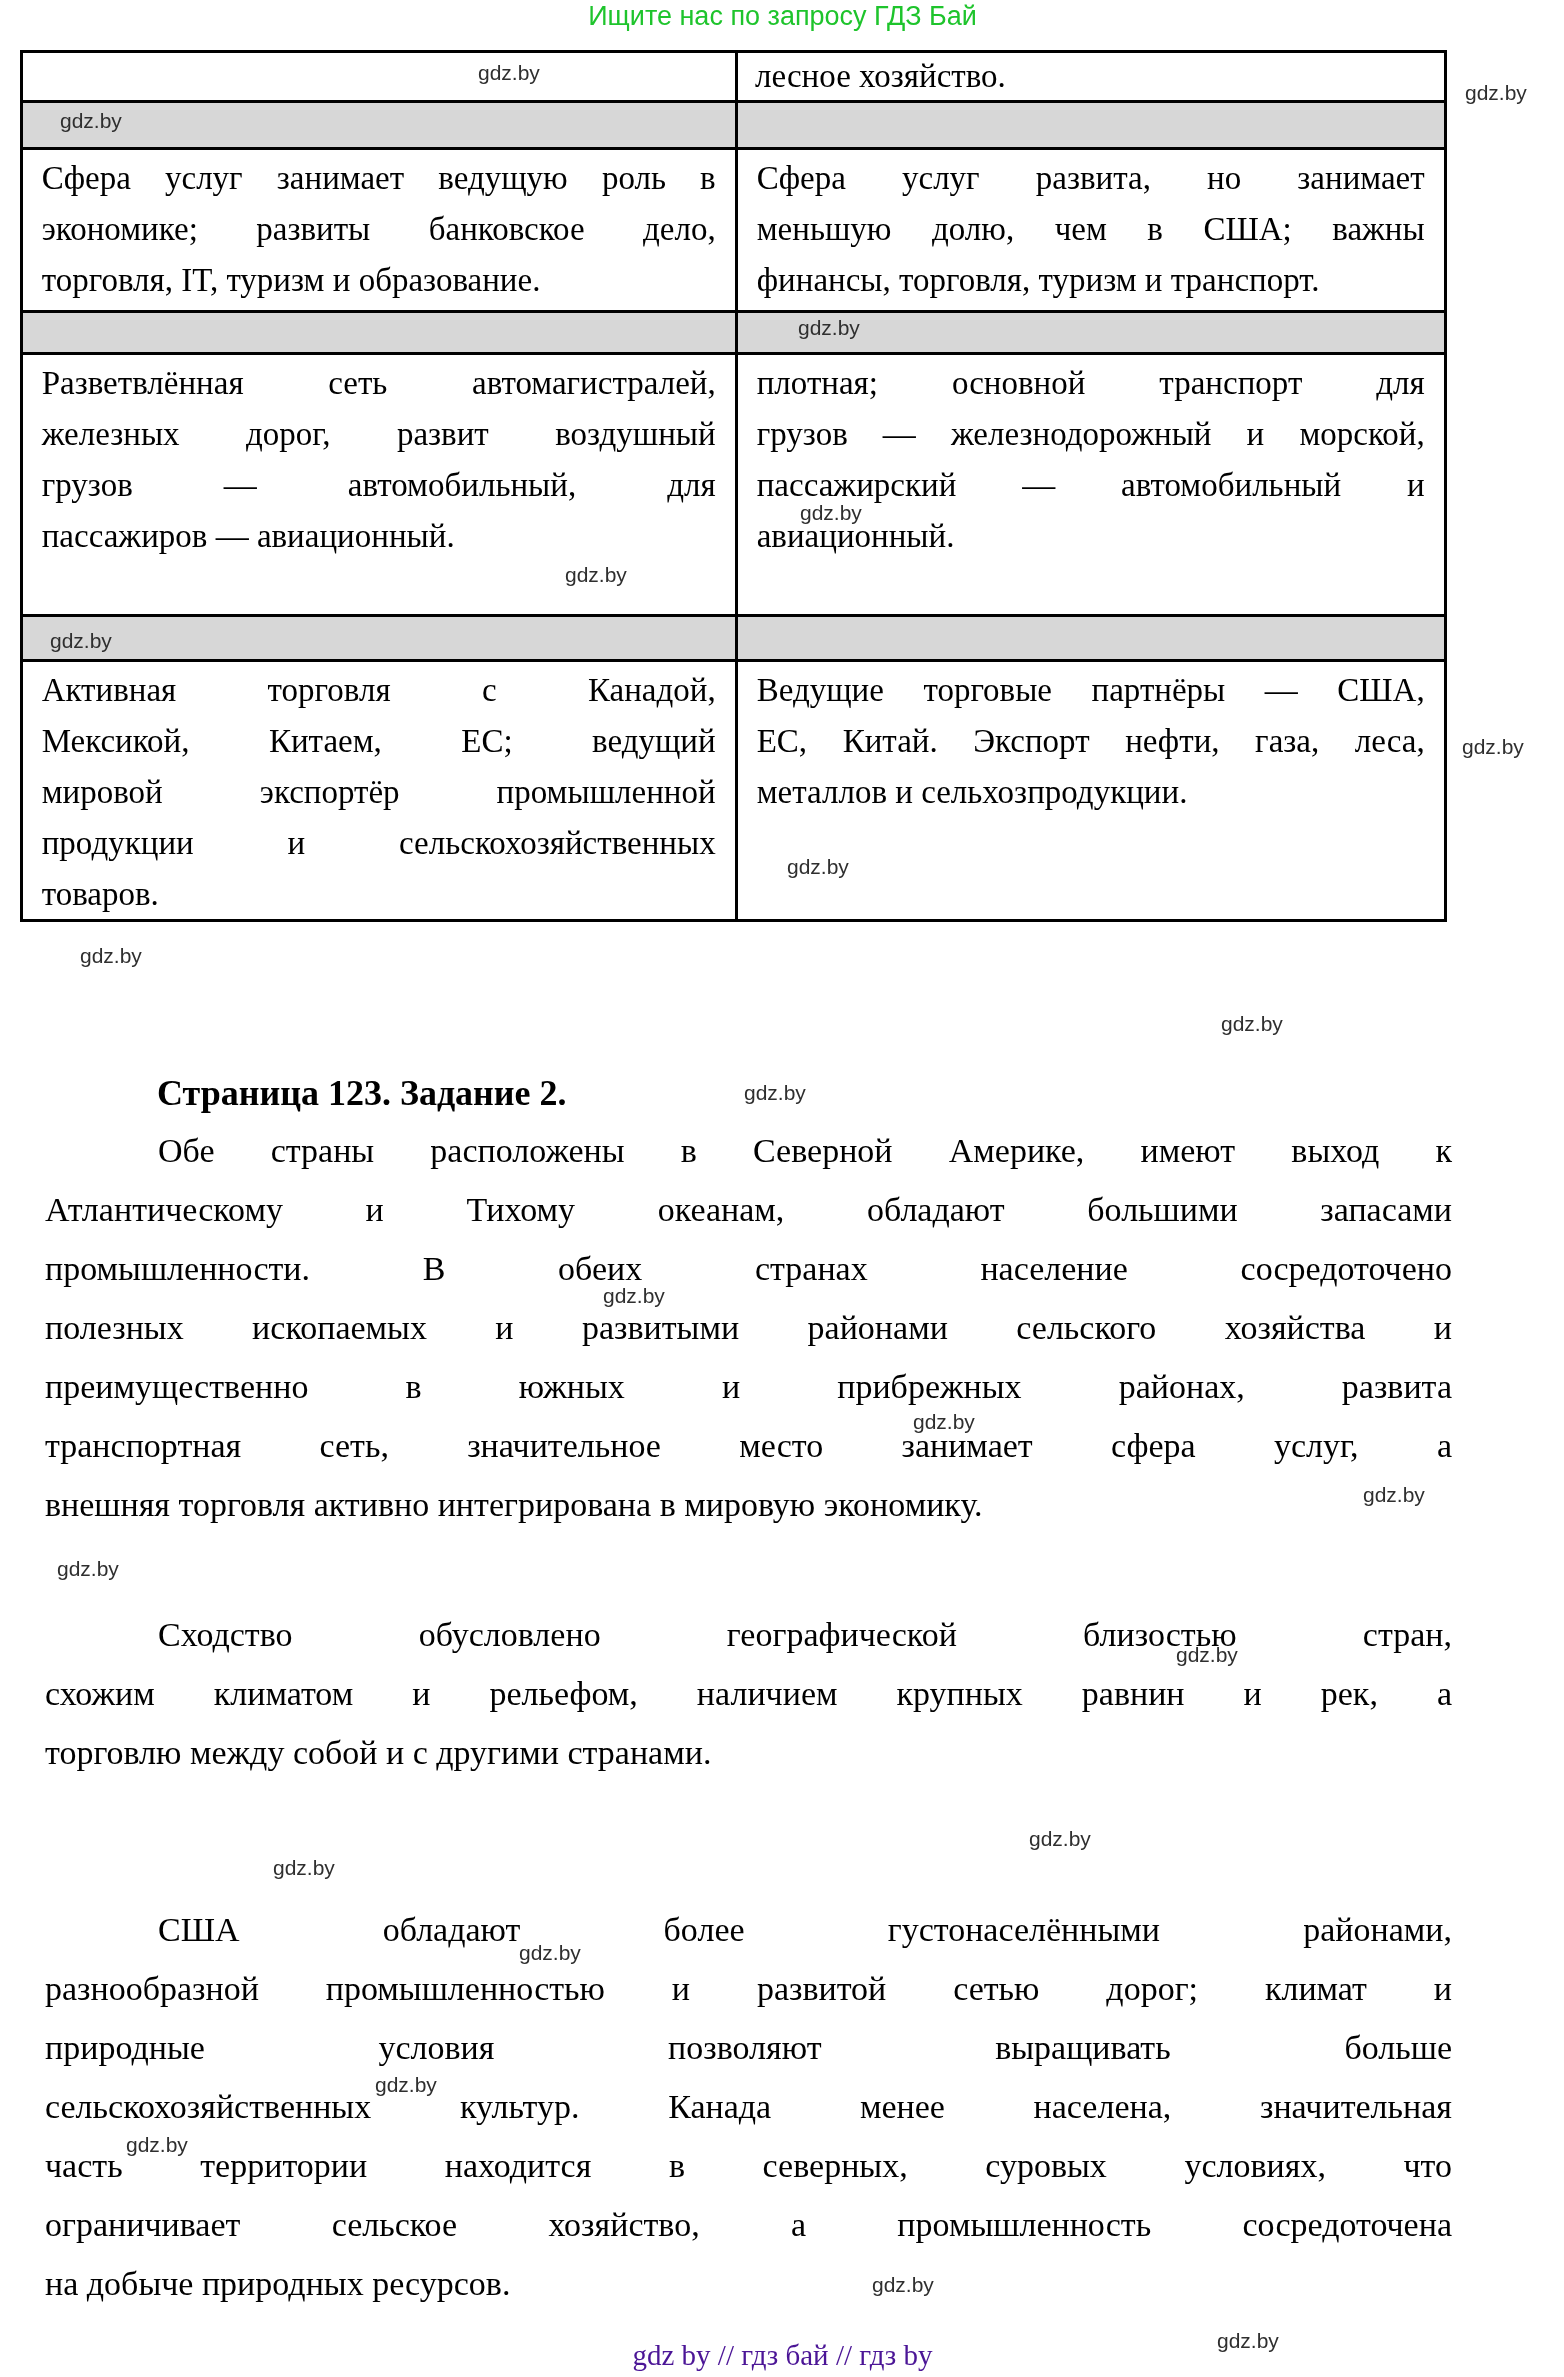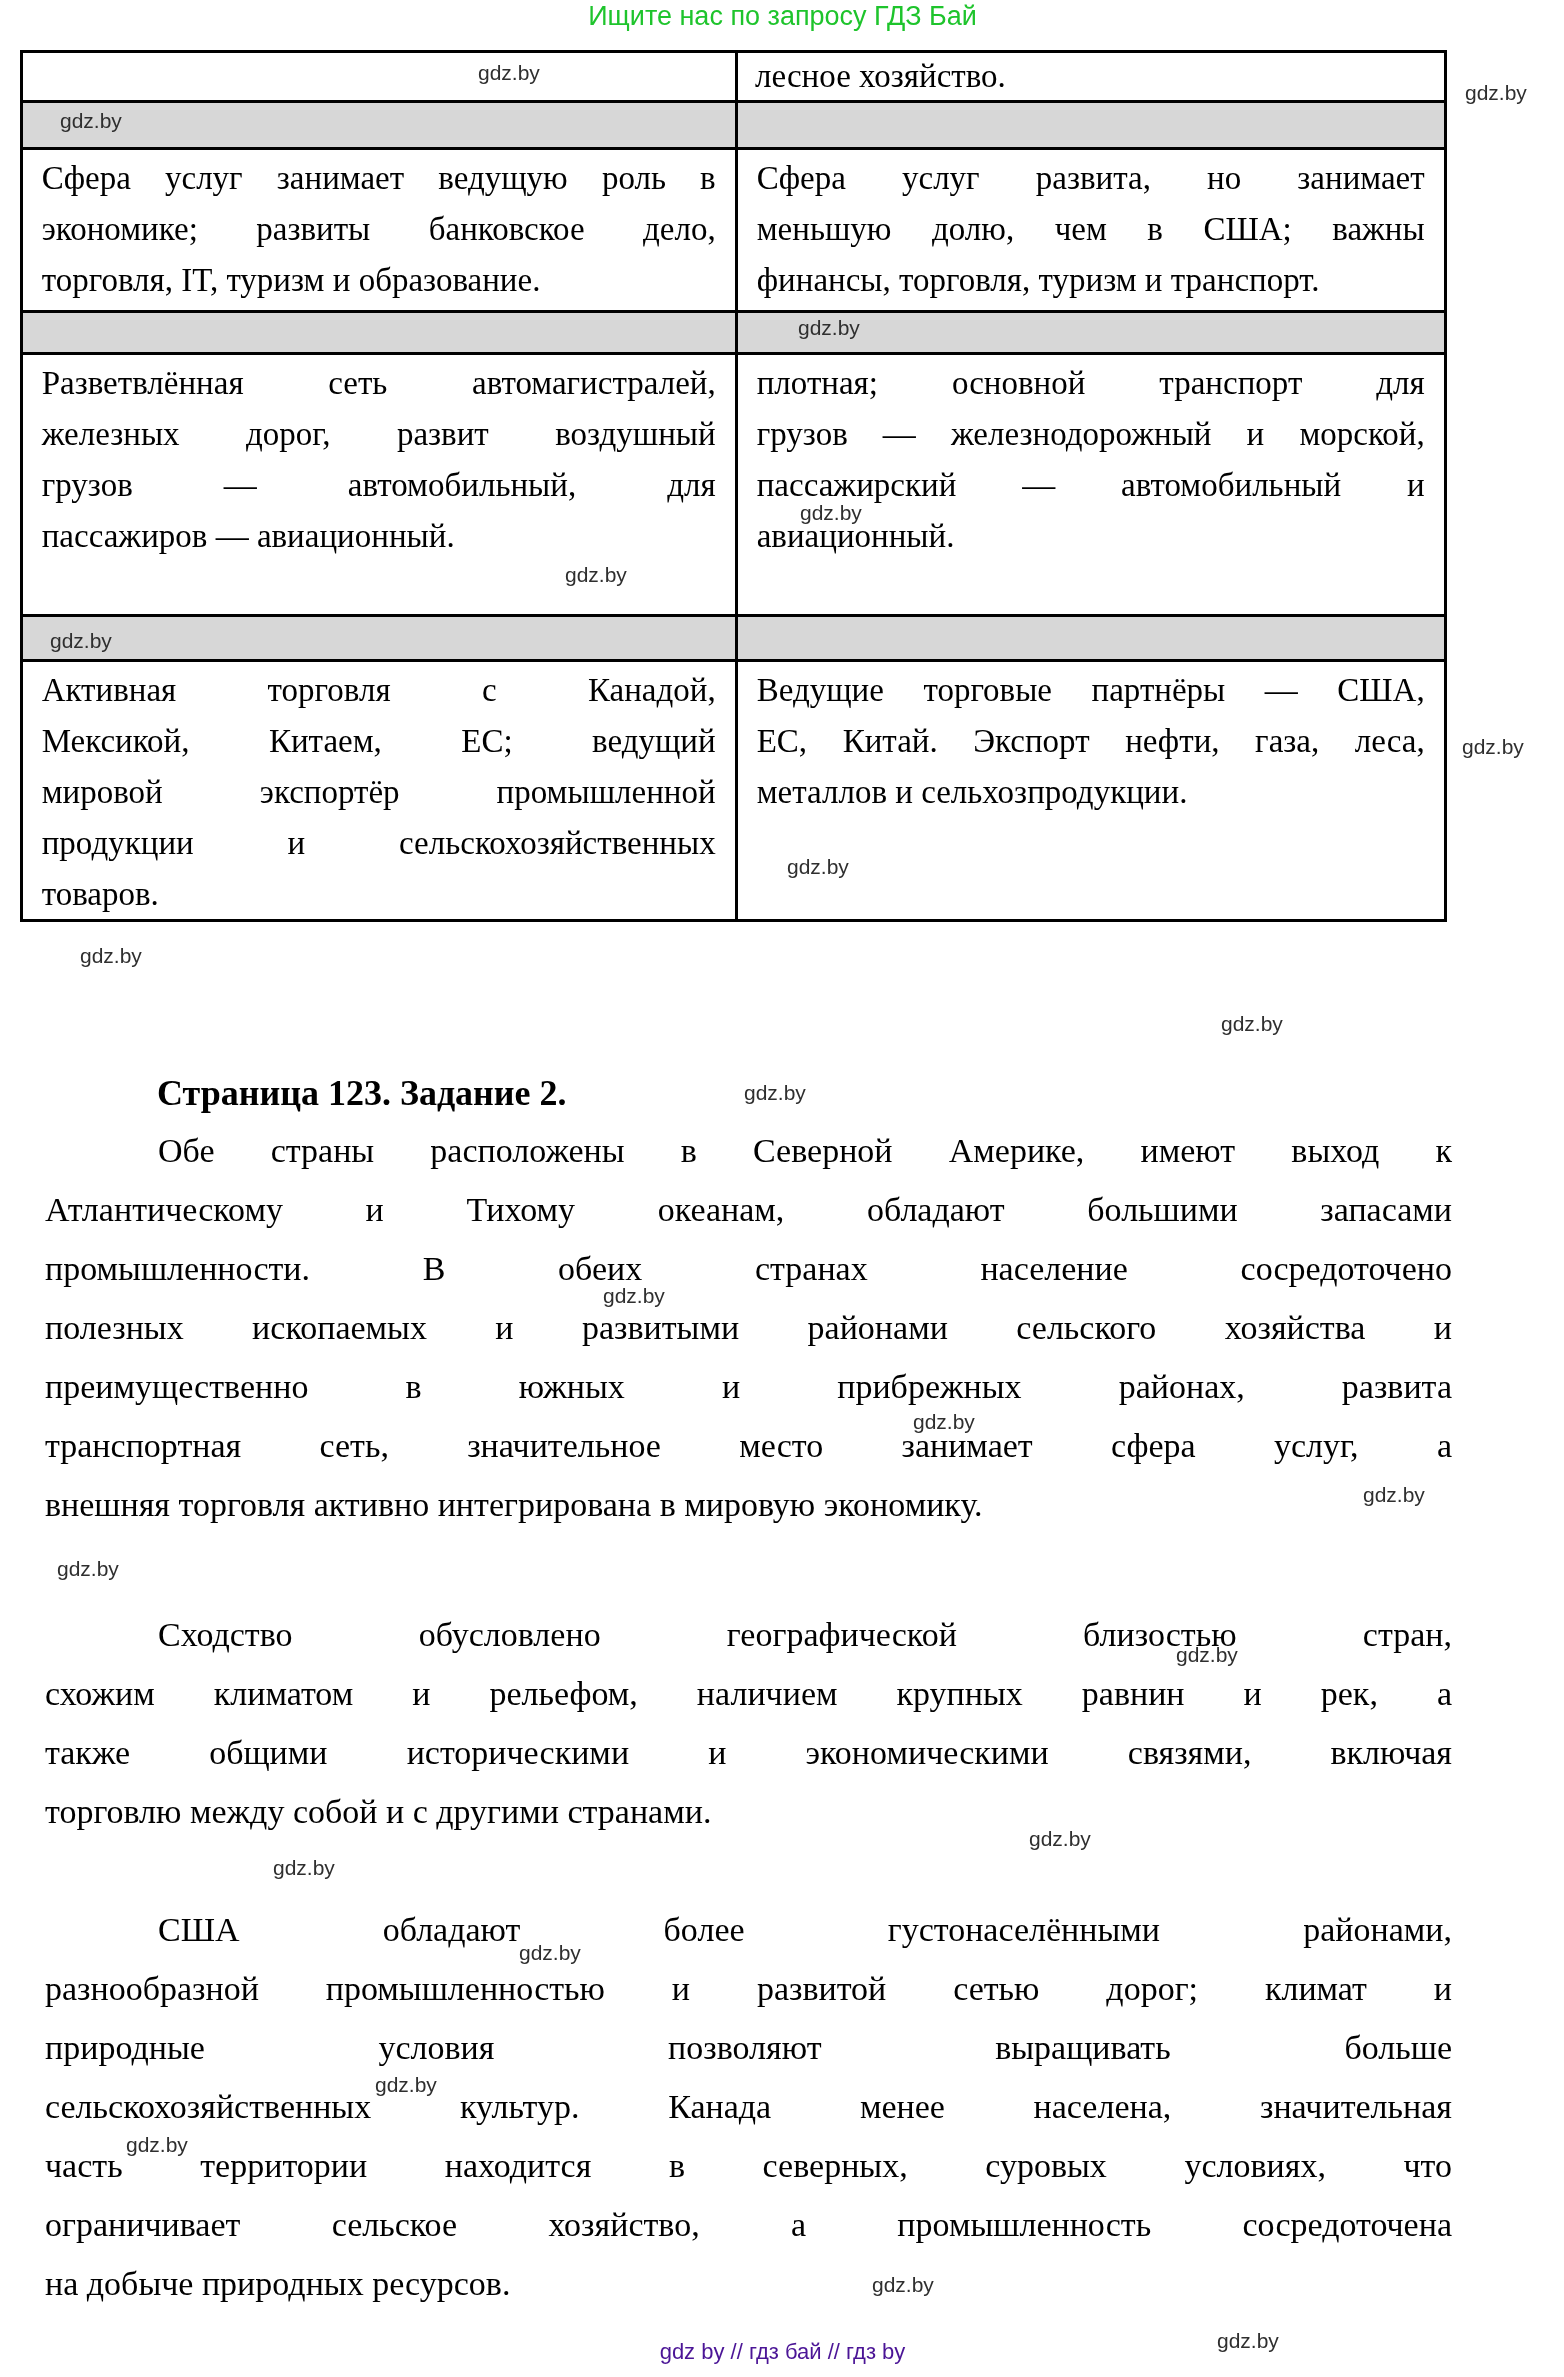--- a/index.html
+++ b/index.html
@@ -67,22 +67,22 @@
     position:absolute;
     font-family:"Liberation Sans","DejaVu Sans",sans-serif;
     font-size:21px;
     color:#2f2f2f;
     white-space:nowrap;
   }
   .purple-footer{
     position:absolute;
     top:2339px;left:50%;
     transform:translateX(-50%);
-    font-family:Liberation Sans, sans-serif;
-    font-size:22px;
+    font-family:Liberation Serif, serif;
+    font-size:29px;
     color:#4b1596;
     white-space:nowrap;
   }
 </style>
 </head>
 <body>
 
 <div class="page">
 
   <div class="green-header">Ищите нас по запросу ГДЗ Бай</div>
@@ -176,21 +176,20 @@
       <div class="tline">промышленности. В обеих странах население сосредоточено</div>
       <div class="tline">полезных ископаемых и развитыми районами сельского хозяйства и</div>
       <div class="tline">преимущественно в южных и прибрежных районах, развита</div>
       <div class="tline">транспортная сеть, значительное место занимает сфера услуг, а</div>
       <div class="tline last">внешняя торговля активно интегрирована в мировую экономику.</div>
     </div>
 
   <div class="para para-2">
       <div class="tline indent">Сходство обусловлено географической близостью стран,</div>
       <div class="tline">схожим климатом и рельефом, наличием крупных равнин и рек, а</div>
-      <div class="tline">также общими историческими и экономическими связями, включая</div>
       <div class="tline last">торговлю между собой и с другими странами.</div>
     </div>
 
   <div class="para para-3">
       <div class="tline indent">США обладают более густонаселёнными районами,</div>
       <div class="tline">разнообразной промышленностью и развитой сетью дорог; климат и</div>
       <div class="tline">природные условия позволяют выращивать больше</div>
       <div class="tline">сельскохозяйственных культур. Канада менее населена, значительная</div>
       <div class="tline">часть территории находится в северных, суровых условиях, что</div>
       <div class="tline">ограничивает сельское хозяйство, а промышленность сосредоточена</div>

